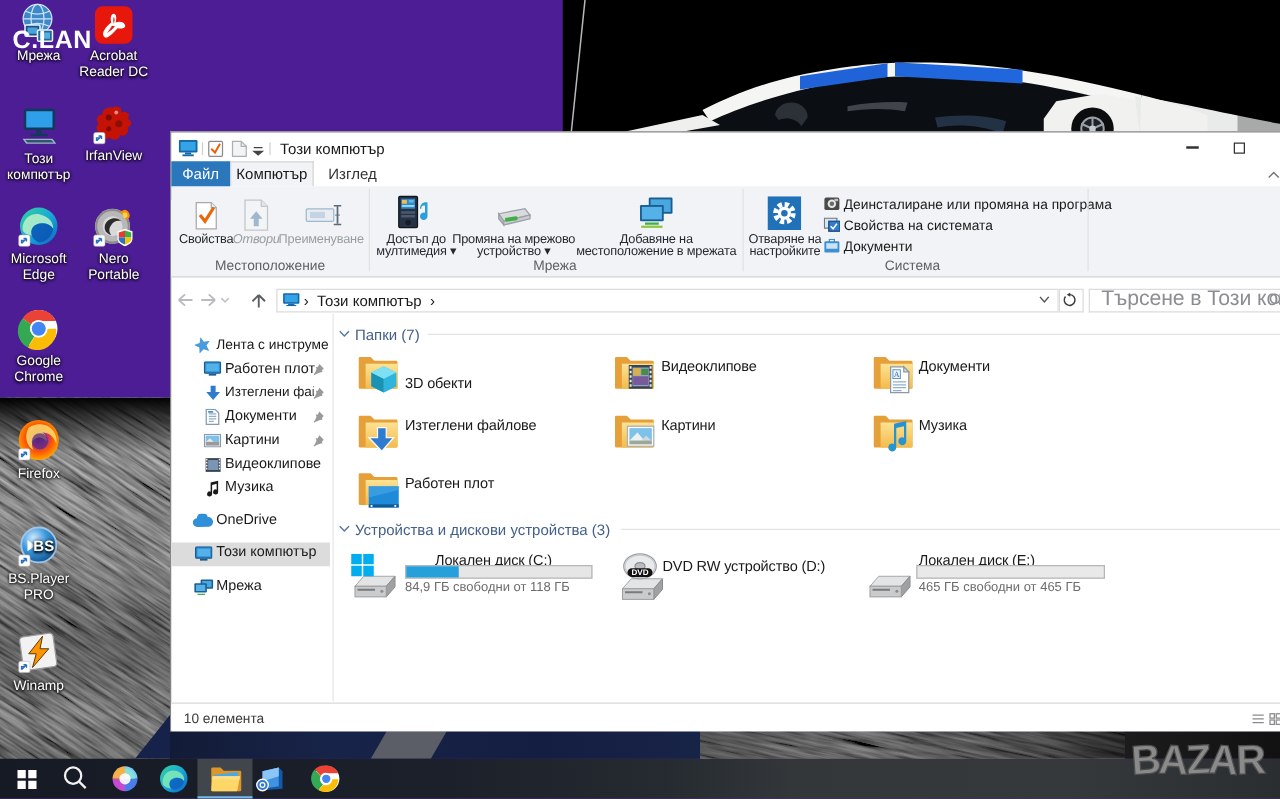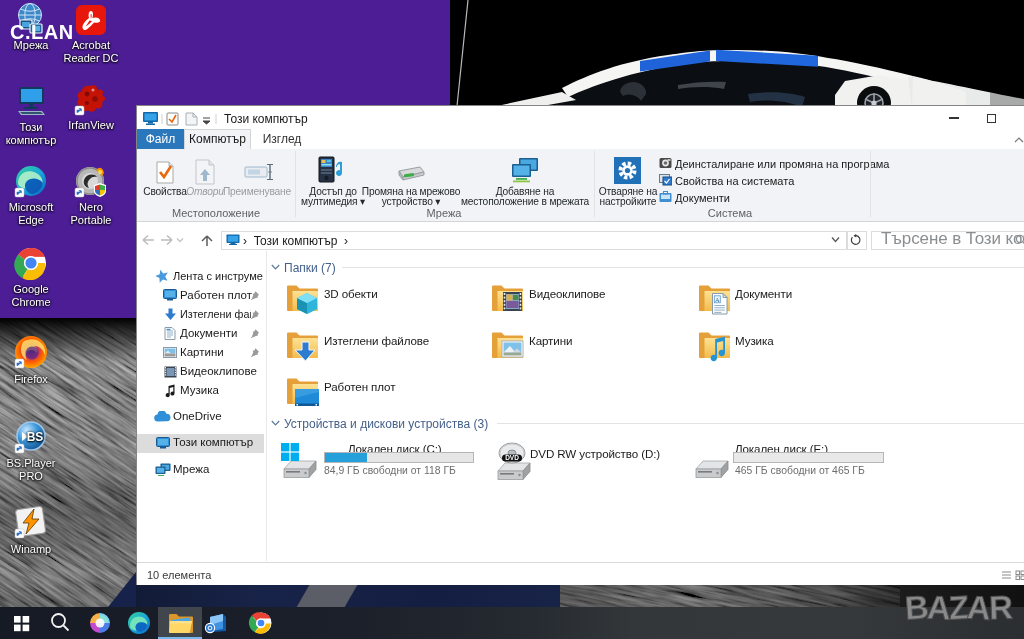--- a/index.html
+++ b/index.html
@@ -518,21 +518,21 @@
     <div class="gline" style="left:205px;top:161px;width:692px;"></div>
     <svg class="ab" style="left:149px;top:177px" width="34" height="38" viewBox="0 0 34 38">
       <use href="#folder"></use>
       <g transform="translate(10,9)">
         <path d="M11,1 L21,6 L21,17 L11,22 L1,17 L1,6 Z" fill="#49c8e8"></path>
         <path d="M1,6 L11,11 L11,22 L1,17 Z" fill="#1a92b4"></path>
         <path d="M21,6 L11,11 L11,22 L21,17 Z" fill="#2fb4dc"></path>
         <path d="M11,1 L21,6 L11,11 L1,6 Z" fill="#7ee0f4"></path>
       </g>
     </svg>
-    <div class="tile-lbl" style="left:187px;top:181px;">3D обекти</div>
+    <div class="tile-lbl" style="left:187px;top:194px;">3D обекти</div>
     <svg class="ab" style="left:354px;top:177px" width="34" height="38" viewBox="0 0 34 38">
       <use href="#folder"></use>
       <g transform="translate(12,9)">
         <rect x="0" y="0" width="19" height="19" fill="#3a4450"></rect>
         <rect x="3" y="2" width="13" height="15" fill="#88a8c8"></rect>
         <rect x="3.5" y="2.5" width="6" height="6" fill="#d8b050"></rect>
           <rect x="10" y="3" width="5.5" height="5" fill="#4a8a4a"></rect>
         <rect x="3.5" y="9" width="12" height="7" fill="#7a5a9a"></rect>
         <g fill="#e8e8e8">
             <rect x="0.7" y="1" width="1.6" height="2"></rect>

